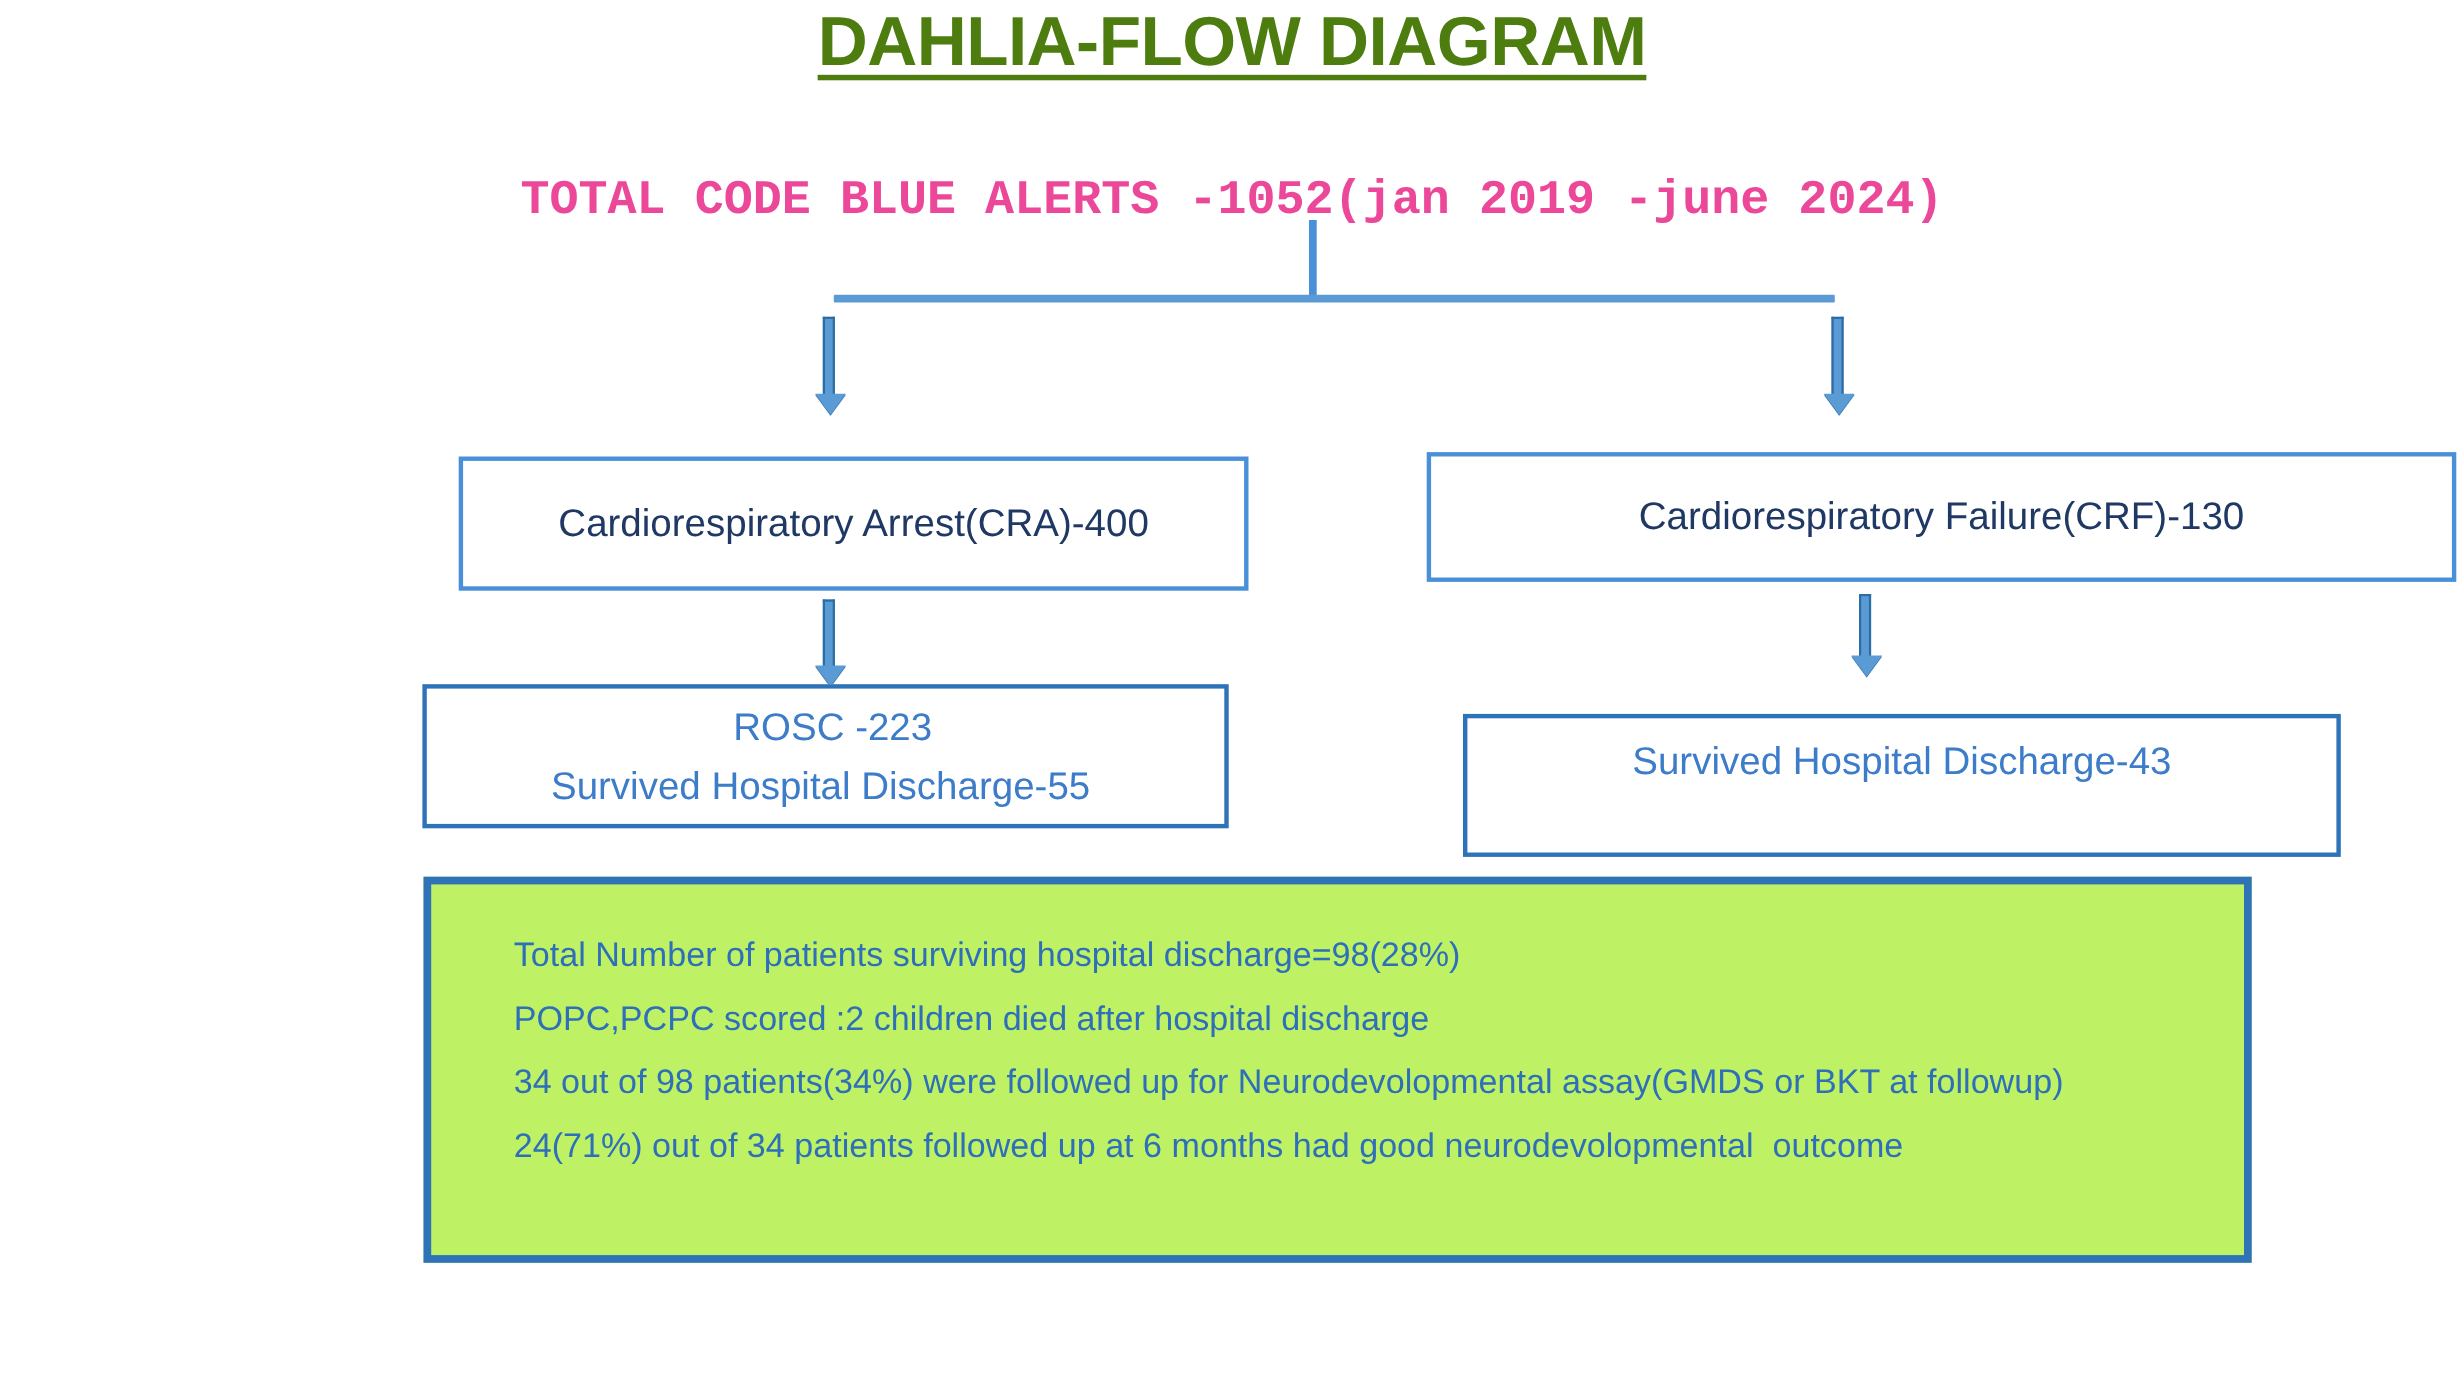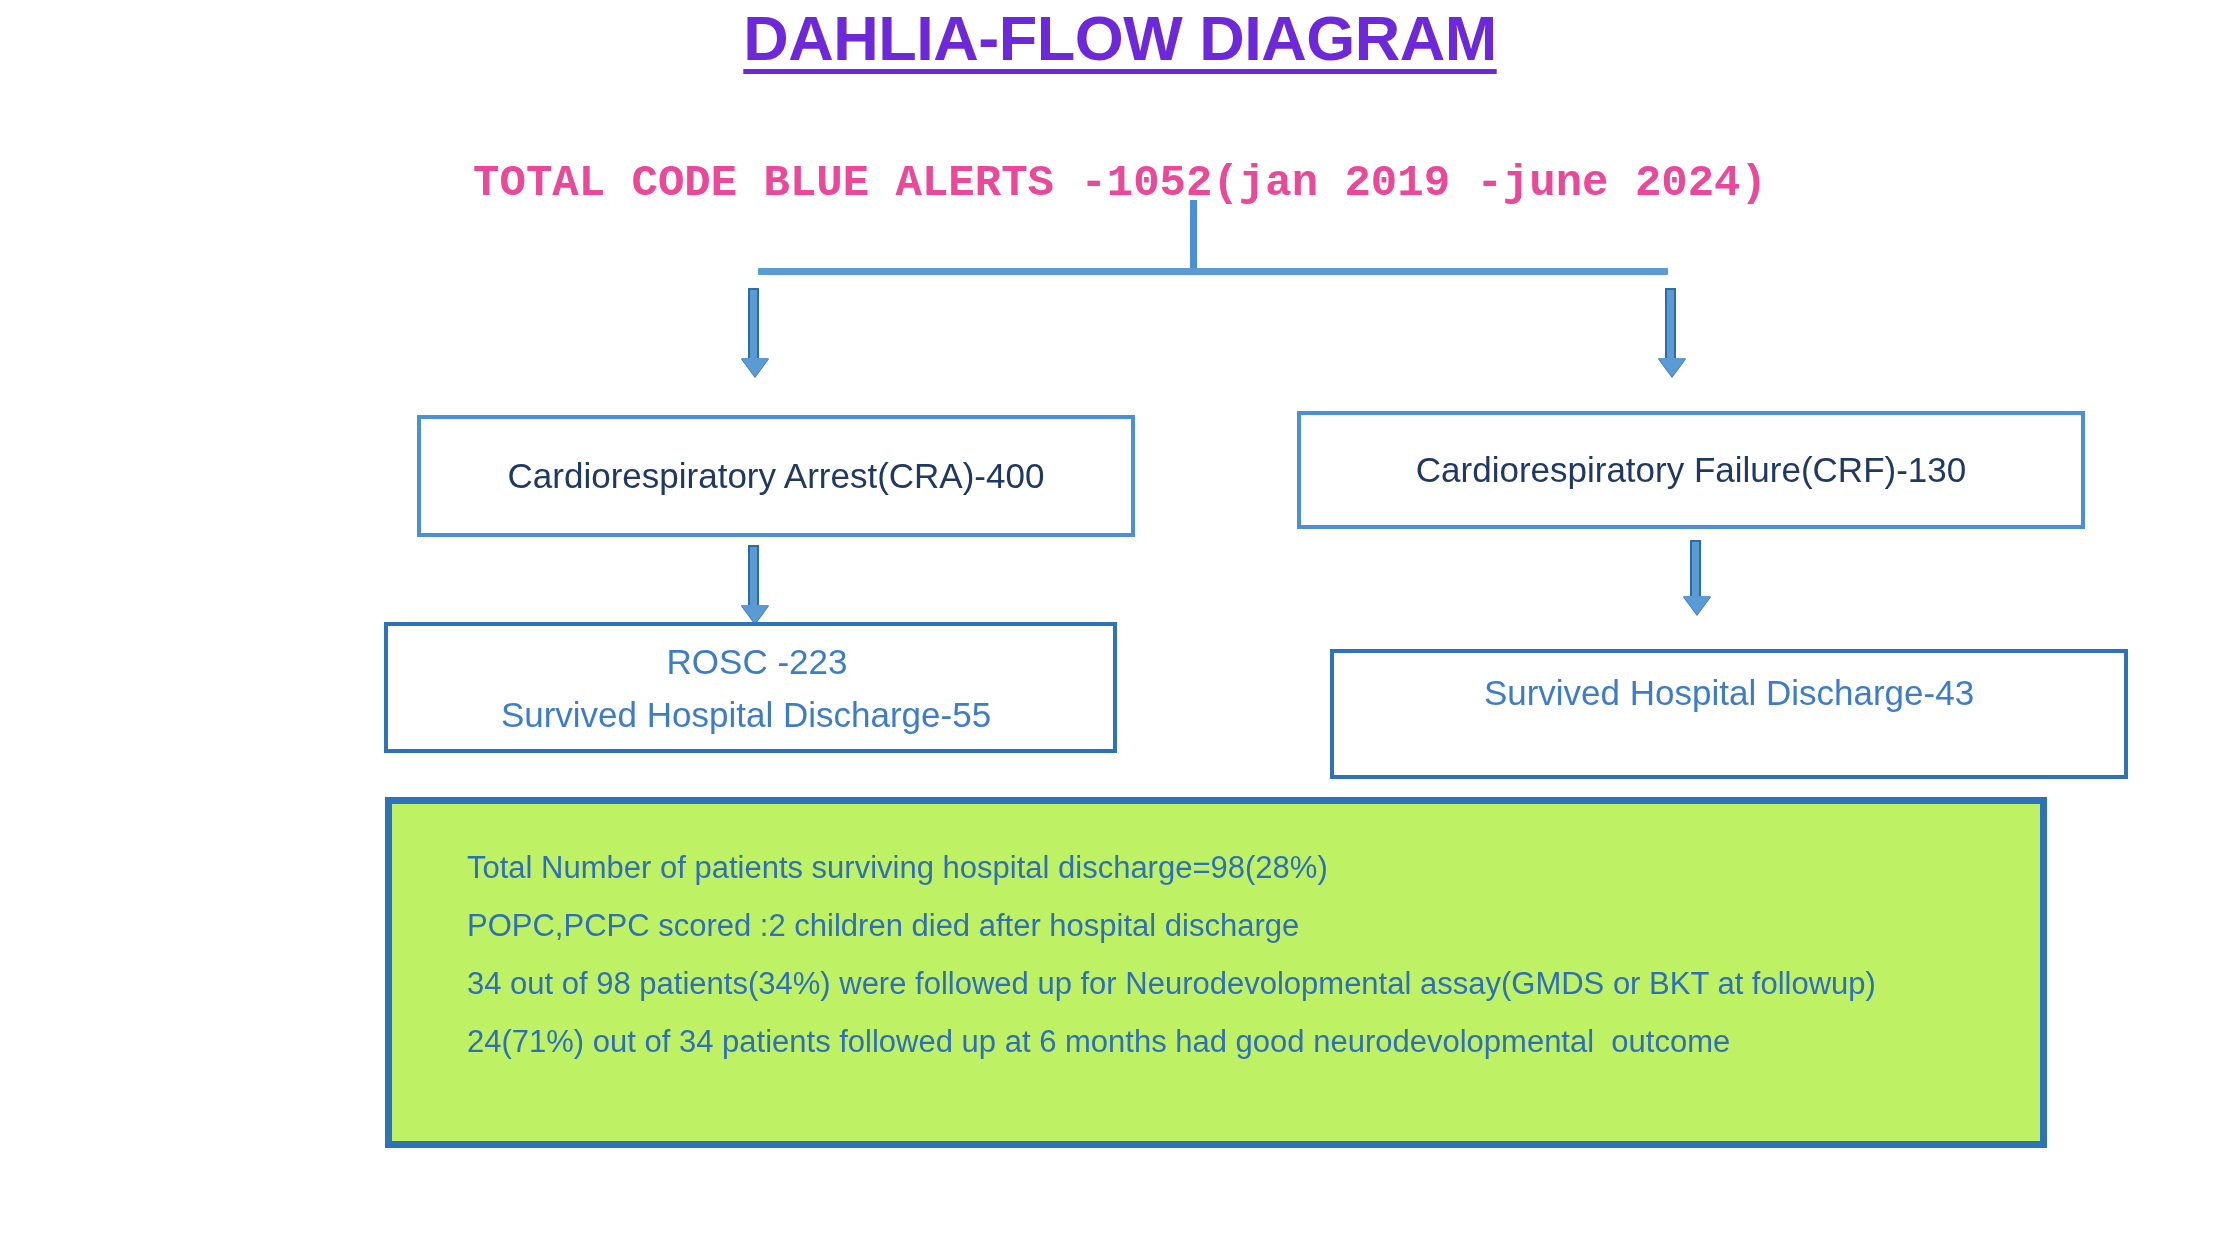--- a/index.html
+++ b/index.html
@@ -13,21 +13,21 @@
   }
   #canvas{position:relative;width:2240px;height:1260px;}
 
   
   .title{
     position:absolute;
     left:0;right:0;top:2px;
     text-align:center;
     font-size:63px;
     font-weight:bold;
-    color:#6d28d9;
+    color:#4d7c0f;
     letter-spacing:-0.5px;
     white-space:nowrap;
   }
   .title .u{
     text-decoration:underline;
     text-decoration-thickness:5px;
     text-underline-offset:9px;
   }
 
   
@@ -105,21 +105,21 @@
     display:flex;
     justify-content:center;
   }
   .box .txt{
     font-size:35px;
     color:#1f3864;
     white-space:nowrap;
   }
 
   #box-cra{left:417px;top:415px;width:718px;height:122px;align-items:center;}
-  #box-crf{left:1297px;top:411px;width:788px;height:118px;align-items:center;}
+  #box-crf{left:1297px;top:411px;width:936px;height:118px;align-items:center;}
 
   #box-rosc{
     left:384px;top:622px;width:733px;height:131px;
     border:4px solid #2e72b8;
     flex-direction:column;justify-content:center;align-items:center;padding-left:13px;
   }
   #box-rosc .line{
     font-size:35px;color:#3d7cc9;white-space:nowrap;
     line-height:1.0;
   }

